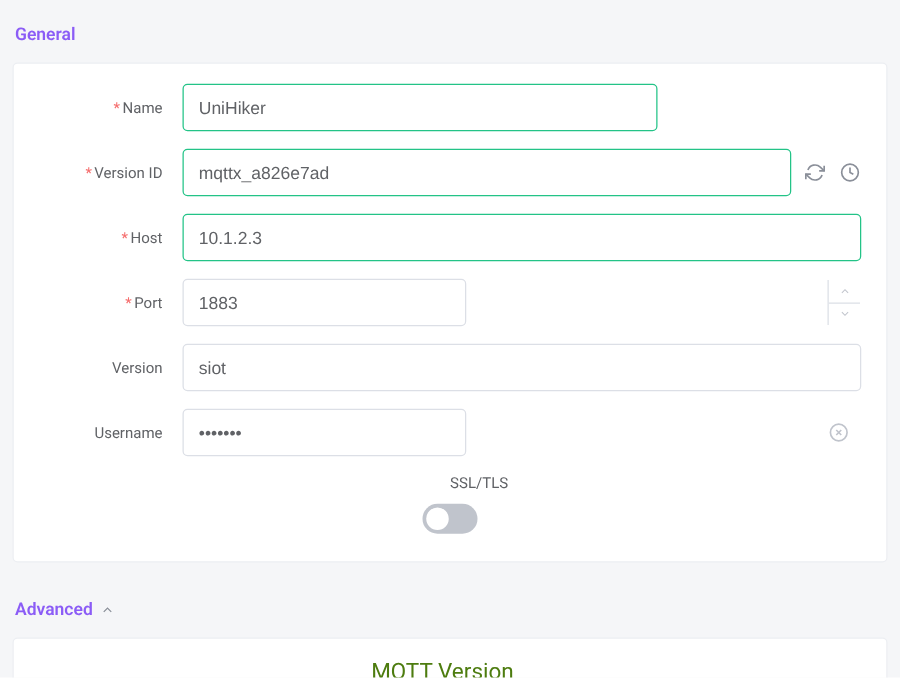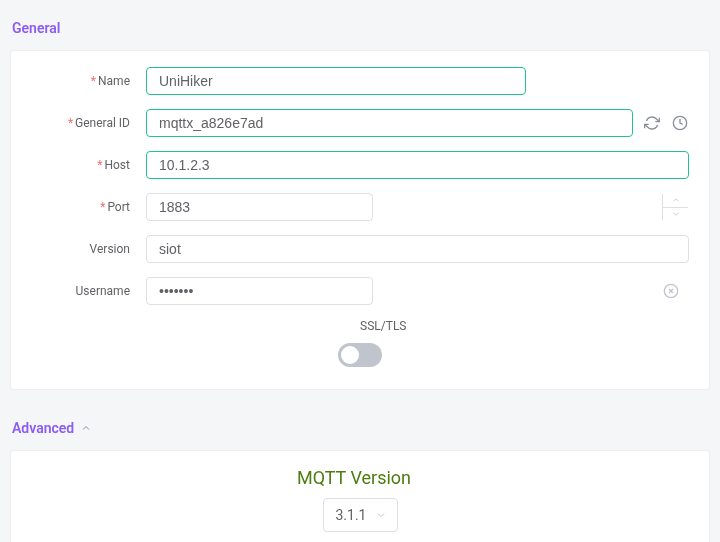--- a/index.html
+++ b/index.html
@@ -44,21 +44,21 @@
       font-size: 12px;
       padding-right: 6px;
       flex-shrink: 0;
     }
     .form-label .req {
       color: #f56c6c;
       margin-right: 2px;
     }
     .input {
       flex: 1;
-      height: 28px;
+      height: 38px;
       border: 1px solid #23c387;
       border-radius: 4px;
       padding: 0 12px;
       font-size: 14px;
       color: #606266;
       outline: none;
       background: #fff;
     }
     .input.plain { border-color: #dcdfe6; }
     .input-group {
@@ -165,21 +165,21 @@
 <div class="section-title">General</div>
 
 <div class="panel">
 
   <div class="form-row">
     <label class="form-label"><span class="req">*</span><span>Name</span></label>
     <input class="input" style="max-width: 380px;" value="UniHiker">
   </div>
 
   <div class="form-row">
-    <label class="form-label"><span class="req">*</span><span>General ID</span></label>
+    <label class="form-label"><span class="req">*</span><span>Version ID</span></label>
     <input class="input" value="mqttx_a826e7ad" style="">
     <div class="icon-btn">
       <svg width="16" height="16" viewBox="0 0 24 24" fill="none" stroke="currentColor" stroke-width="2">
           <path d="M23 4v6h-6M1 20v-6h6"></path>
           <path d="M3.51 9a9 9 0 0114.85-3.36L23 10M1 14l4.64 4.36A9 9 0 0020.49 15"></path>
         </svg>
     </div>
     <div class="icon-btn">
       <svg width="16" height="16" viewBox="0 0 24 24" fill="none" stroke="currentColor" stroke-width="2">
           <circle cx="12" cy="12" r="10"></circle>

